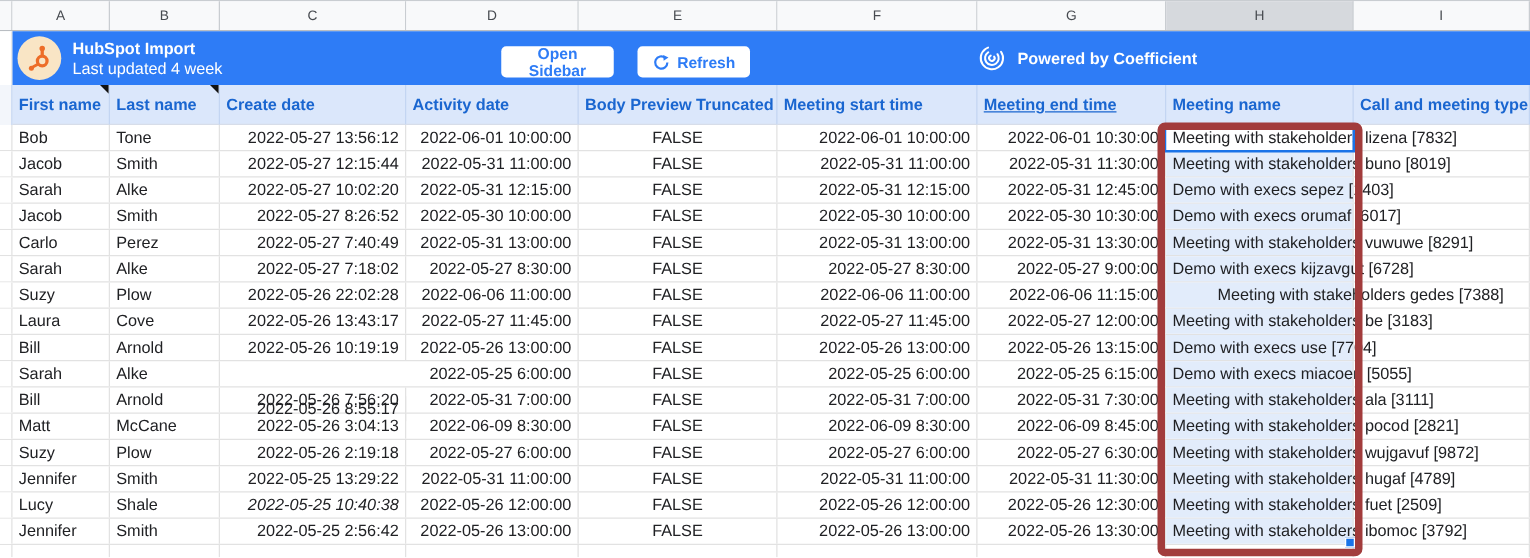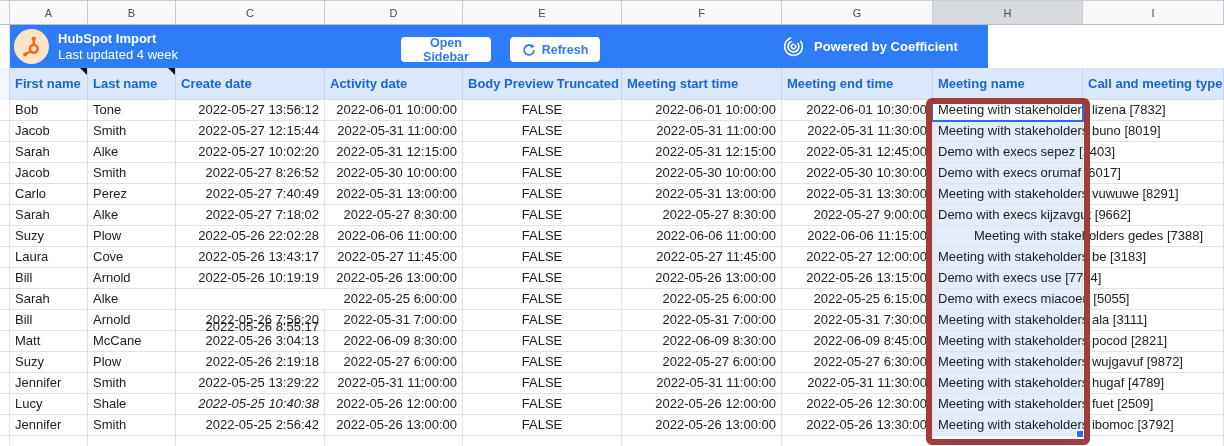--- a/index.html
+++ b/index.html
@@ -10,21 +10,21 @@
   }
   
   .letters-row{position:absolute;left:0;top:0;width:1224px;height:25px;display:flex;
     border-top:1px solid #c9cdd1;border-bottom:1px solid #b9bdc2;background:var(--letters-bg);}
   .corner{width:10px;height:100%;background:var(--letters-bg);border-right:1px solid #c9cdd1;}
   .lcell{height:100%;display:flex;align-items:center;justify-content:center;
     font-size:11px;color:var(--letters-text);border-right:1px solid #c9cdd1;background:var(--letters-bg);}
   .lcell.sel{background:var(--letters-selected-bg);}
   
   .banner-strip{position:absolute;left:0;top:25px;width:10px;height:43px;background:#fff;border-right:1px solid var(--grid-line);}
-  .banner{position:absolute;left:10px;top:25px;width:978px;height:43px;background:var(--banner-blue);}
+  .banner{position:absolute;left:10px;top:25px;width:1214px;height:43px;background:var(--banner-blue);}
   .hs-badge{position:absolute;left:4px;top:4px;width:35px;height:35px;border-radius:50%;
     background:var(--hubspot-badge-bg);display:flex;align-items:center;justify-content:center;}
   .banner-text{position:absolute;left:48px;top:5px;color:#fff;}
   .banner-title{font-size:13px;font-weight:700;line-height:17px;}
   .banner-subtitle{font-size:13px;font-weight:400;line-height:16px;}
   .btn{position:absolute;top:12px;height:25px;display:flex;align-items:center;justify-content:center;
     gap:6px;background:#fff;border:none;border-radius:4px;color:var(--banner-blue);
     font-family:"Liberation Sans",sans-serif;font-size:12.5px;font-weight:700;cursor:pointer;padding:0 8px;}
   .btn.open{left:391px;width:90px;}
   .btn.refresh{left:500px;width:90px;}
@@ -134,21 +134,21 @@
       </div>
       <div class="hcell" style="width: 138px;">
         <span>Activity date</span>
       </div>
       <div class="hcell" style="width: 159px;">
         <span>Body Preview Truncated</span>
       </div>
       <div class="hcell" style="width: 160px;">
         <span>Meeting start time</span>
       </div>
-      <div class="hcell" style="width: 151px;">
+      <div class="hcell" style="width: 151px; text-decoration: underline;">
         <span>Meeting end time</span>
       </div>
       <div class="hcell" style="width: 150px;">
         <span>Meeting name</span>
       </div>
       <div class="hcell" style="width: 141px;">
         <span>Call and meeting type</span>
       </div>
     </div>
 
@@ -216,21 +216,21 @@
       </div>
       <div class="row">
         <div class="rstrip"></div>
         <div class="cell a-l" style="width: 78px;"><span>Sarah</span></div>
         <div class="cell a-l" style="width: 88px;"><span>Alke</span></div>
         <div class="cell a-r" style="width: 149px;"><span>2022-05-27 7:18:02</span></div>
         <div class="cell a-r" style="width: 138px;"><span>2022-05-27 8:30:00</span></div>
         <div class="cell a-c" style="width: 159px;"><span>FALSE</span></div>
         <div class="cell a-r" style="width: 160px;"><span>2022-05-27 8:30:00</span></div>
         <div class="cell a-r" style="width: 151px;"><span>2022-05-27 9:00:00</span></div>
-        <div class="cell a-l mtg" style="width: 150px;"><span>Demo with execs kijzavgut [9662]</span></div>
+        <div class="cell a-l mtg" style="width: 150px;"><span>Demo with execs kijzavgut [6728]</span></div>
         <div class="cell a-l" style="width: 141px;"><span></span></div>
       </div>
       <div class="row">
         <div class="rstrip"></div>
         <div class="cell a-l" style="width: 78px;"><span>Suzy</span></div>
         <div class="cell a-l" style="width: 88px;"><span>Plow</span></div>
         <div class="cell a-r" style="width: 149px;"><span>2022-05-26 22:02:28</span></div>
         <div class="cell a-r" style="width: 138px;"><span>2022-06-06 11:00:00</span></div>
         <div class="cell a-c" style="width: 159px;"><span>FALSE</span></div>
         <div class="cell a-r" style="width: 160px;"><span>2022-06-06 11:00:00</span></div>

